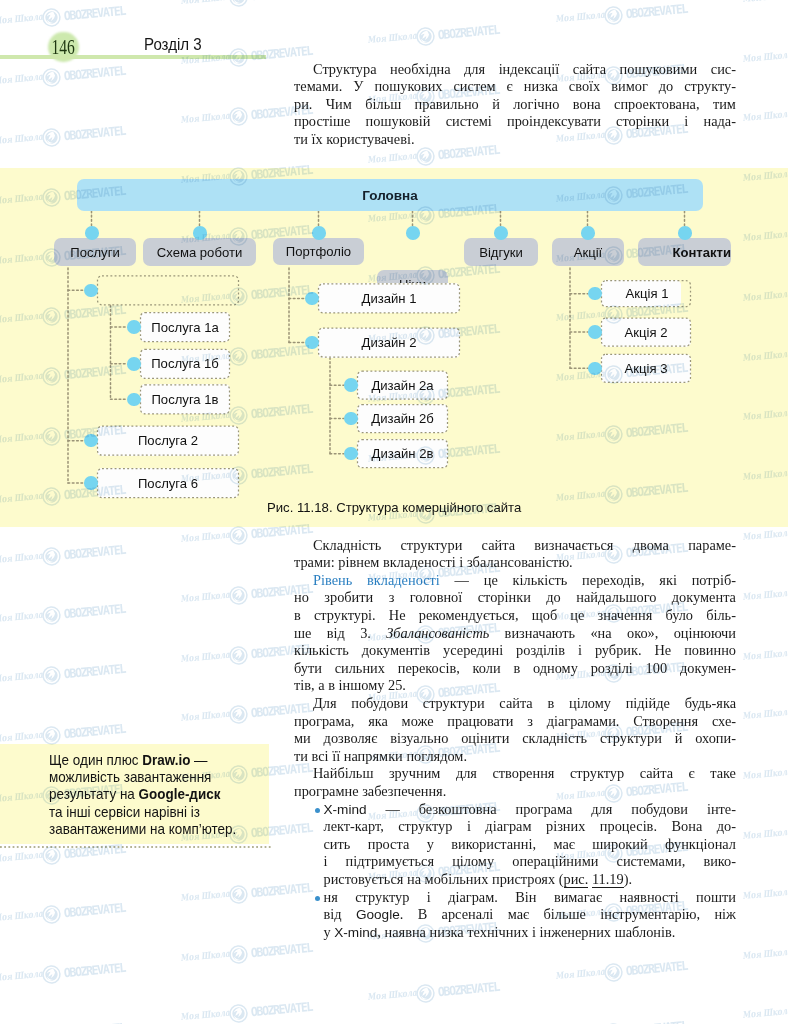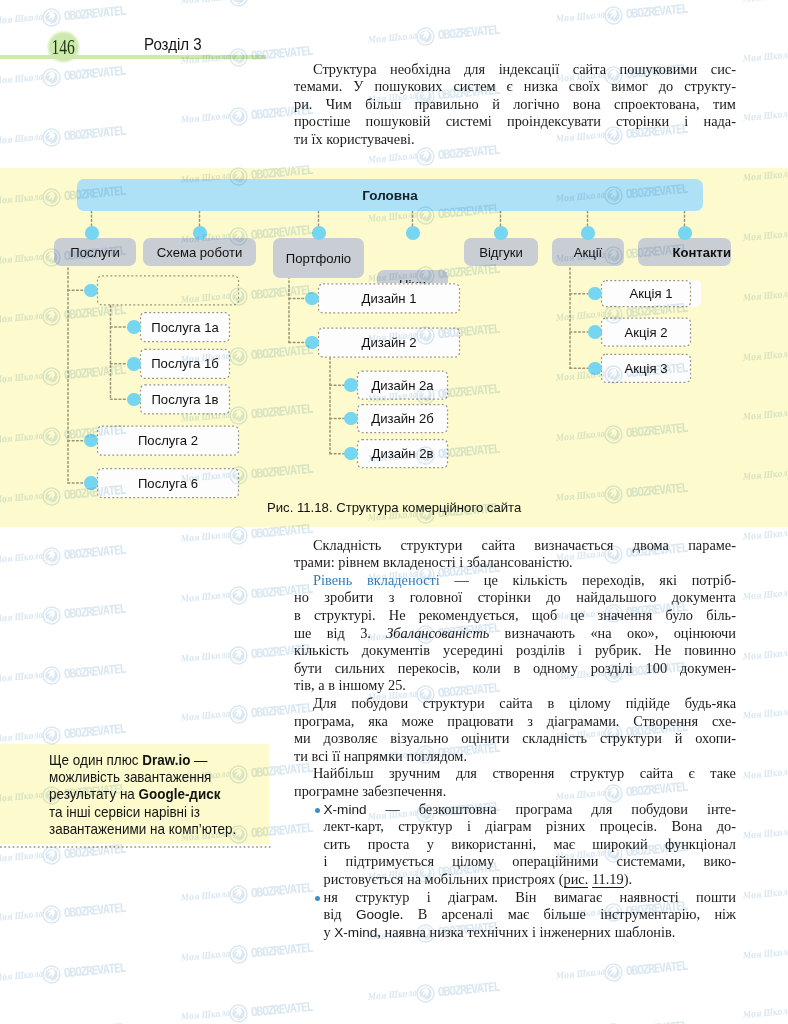--- a/index.html
+++ b/index.html
@@ -168,21 +168,21 @@
     <div id="topbar" style="left:77px;top:11px;width:626px;height:32px;">
       <span>Головна</span>
     </div>
 
     <div class="gnode" style="left:54px;top:70px;width:82px;height:28px;">
       <span>Послуги</span>
       </div>
     <div class="gnode" style="left:143px;top:70px;width:113px;height:28px;">
       <span>Схема  роботи</span>
       </div>
-    <div class="gnode" style="left:273px;top:70px;width:91px;height:40px;">
+    <div class="gnode" style="left:273px;top:70px;width:91px;height:27px;">
       <span>Портфоліо</span>
       </div>
     <div class="gnode" style="left:377px;top:70px;width:71px;height:28px;margin-top:32px;">
       <span>Ціни</span>
       </div>
     <div class="gnode" style="left:464px;top:70px;width:74px;height:28px;">
       <span>Відгуки</span>
       </div>
     <div class="gnode" style="left:552px;top:70px;width:72px;height:28px;">
       <span>Акції</span>
@@ -216,21 +216,21 @@
     <div class="wnode" style="left:357px;top:202.7px;width:91px;height:29px;">
       <span>Дизайн 2а</span>
       </div>
     <div class="wnode" style="left:357px;top:236.1px;width:91px;height:29px;">
       <span>Дизайн 2б</span>
       </div>
     <div class="wnode" style="left:357px;top:271.2px;width:91px;height:29px;">
       <span>Дизайн 2в</span>
       </div>
 
-    <div class="wnode" style="left:601px;top:112.2px;width:100px;height:27px;">
+    <div class="wnode" style="left:601px;top:112.2px;width:68px;height:27px;padding-left:12px;">
       <span>Акція 1</span>
       </div>
     <div class="wnode" style="left:601px;top:149.6px;width:90px;height:29px;">
       <span>Акція 2</span>
       </div>
     <div class="wnode" style="left:601px;top:185.8px;width:90px;height:29px;">
       <span>Акція 3</span>
       </div>
 
     <div class="cap" style="left:267px;top:332px;">Рис. 11.18. Структура комерційного сайта</div>

